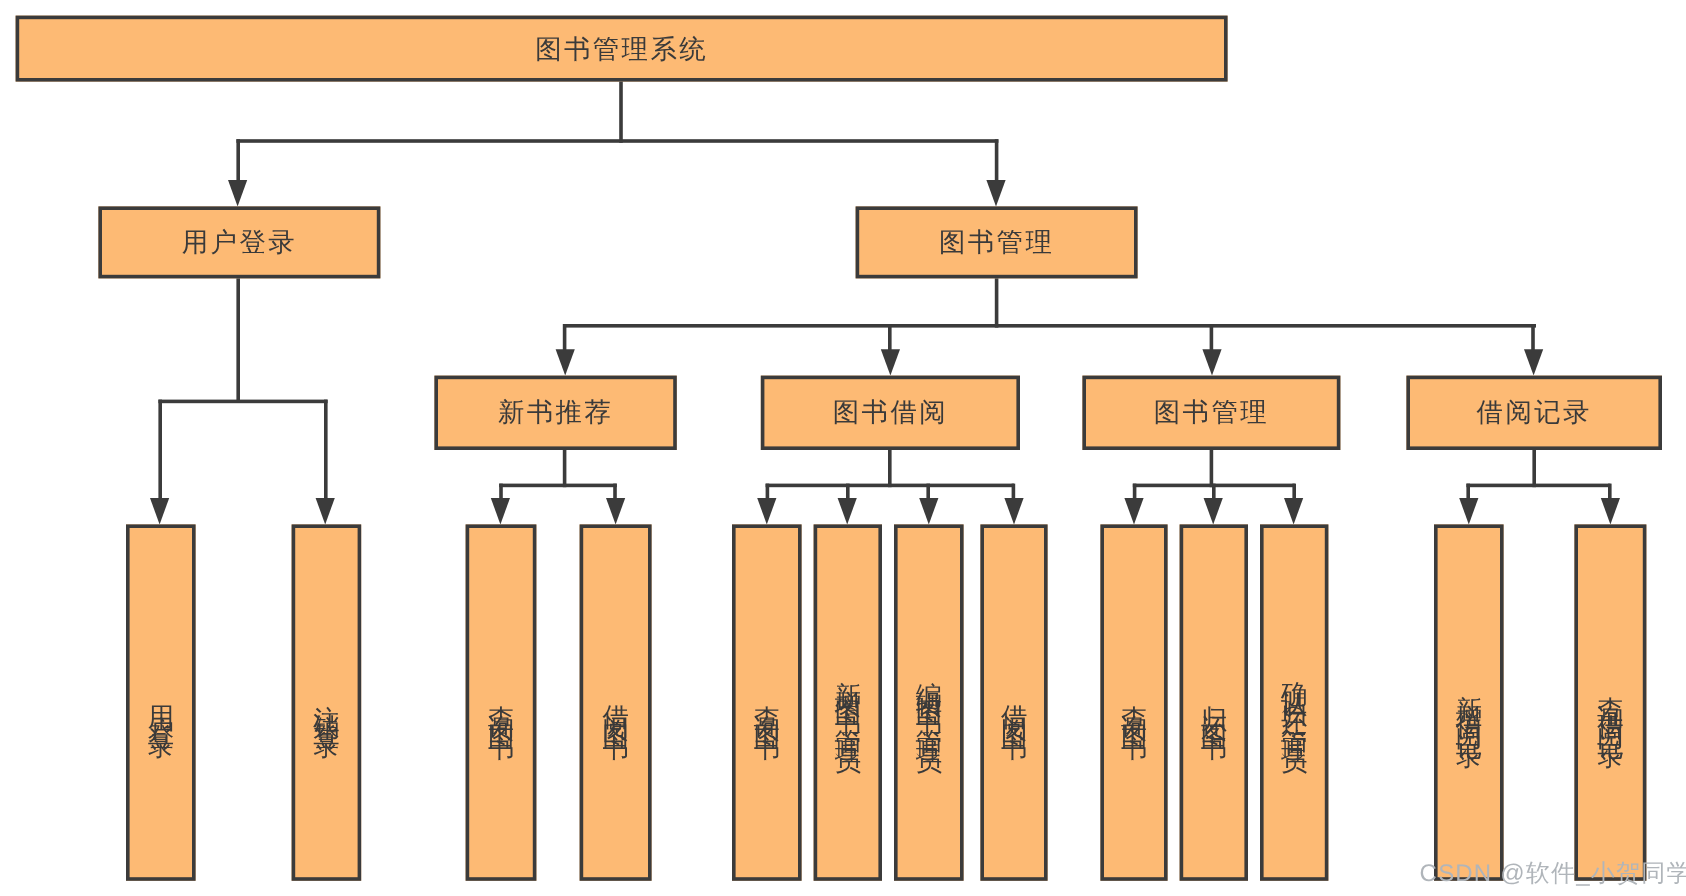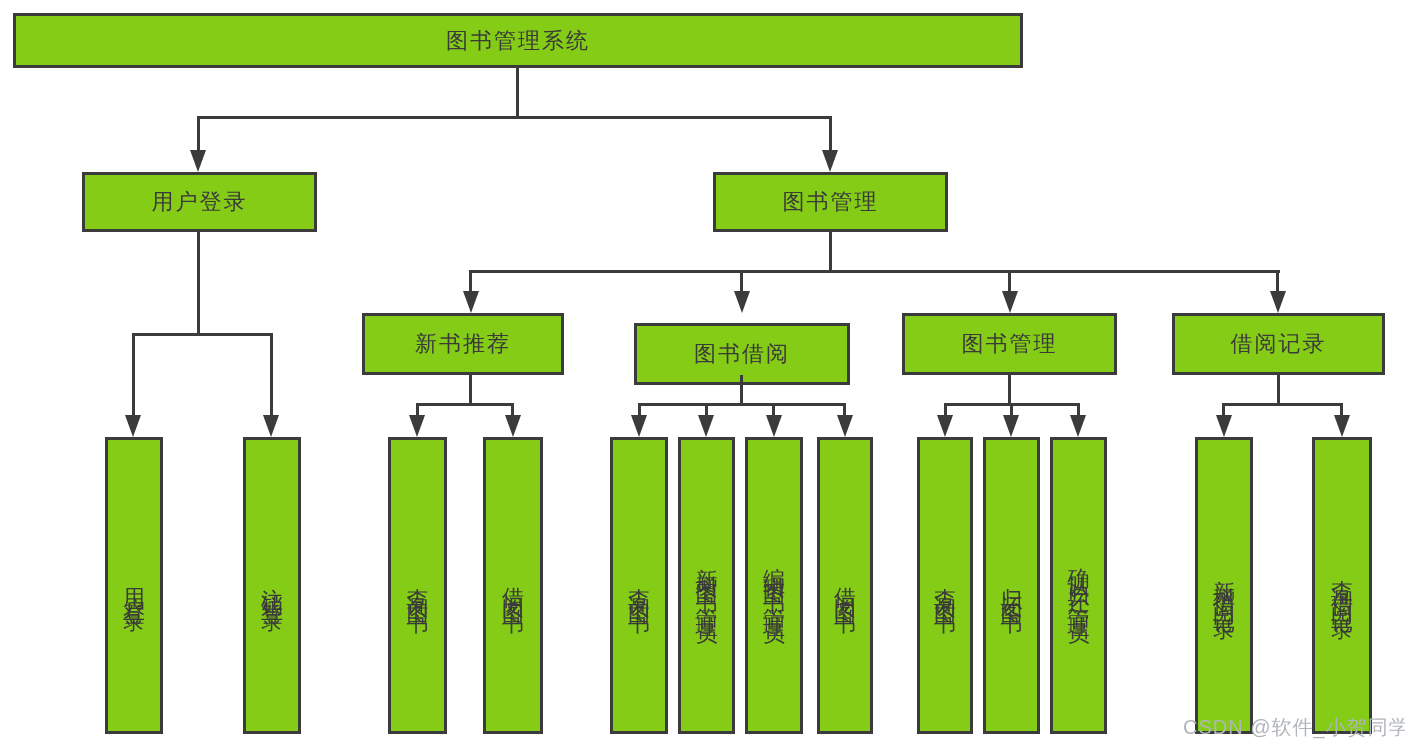--- a/index.html
+++ b/index.html
@@ -8,21 +8,21 @@
     width:1405px;height:747px;
     background:var(--bg,#ffffff);
     font-family:"Liberation Sans",sans-serif;
     color:var(--text,#3a3a3a);
     overflow:hidden;
   }
   .node{
     position:absolute;
     box-sizing:border-box;
     border:3px solid var(--line,#3b3b3b);
-    background:#84cc16;
+    background:#fdba74;
     display:flex;align-items:center;justify-content:center;
     font-size:22px;
     letter-spacing:2px;
     white-space:nowrap;
   }
   .leaf .vtext{
     writing-mode:vertical-rl;
     letter-spacing:8px;
     line-height:1.1;
   }
@@ -82,21 +82,21 @@
   <div class="vline" style="left:740px;top:270px;height:23px;"></div>
   <div class="arrow" style="left:734px;top:291px;"></div>
   <div class="vline" style="left:1008px;top:270px;height:23px;"></div>
   <div class="arrow" style="left:1002px;top:291px;"></div>
   <div class="vline" style="left:1276px;top:270px;height:23px;"></div>
   <div class="arrow" style="left:1270px;top:291px;"></div>
 
   <div class="node" style="left:362px;top:313px;width:202px;height:62px;">
     <span>新书推荐</span>
   </div>
-  <div class="node" style="left:634px;top:323px;width:216px;height:62px;">
+  <div class="node" style="left:634px;top:313px;width:216px;height:62px;">
     <span>图书借阅</span>
   </div>
   <div class="node" style="left:902px;top:313px;width:215px;height:62px;">
     <span>图书管理</span>
   </div>
   <div class="node" style="left:1172px;top:313px;width:213px;height:62px;">
     <span>借阅记录</span>
   </div>
 
   <div class="vline" style="left:469px;top:375px;height:31px;"></div>

